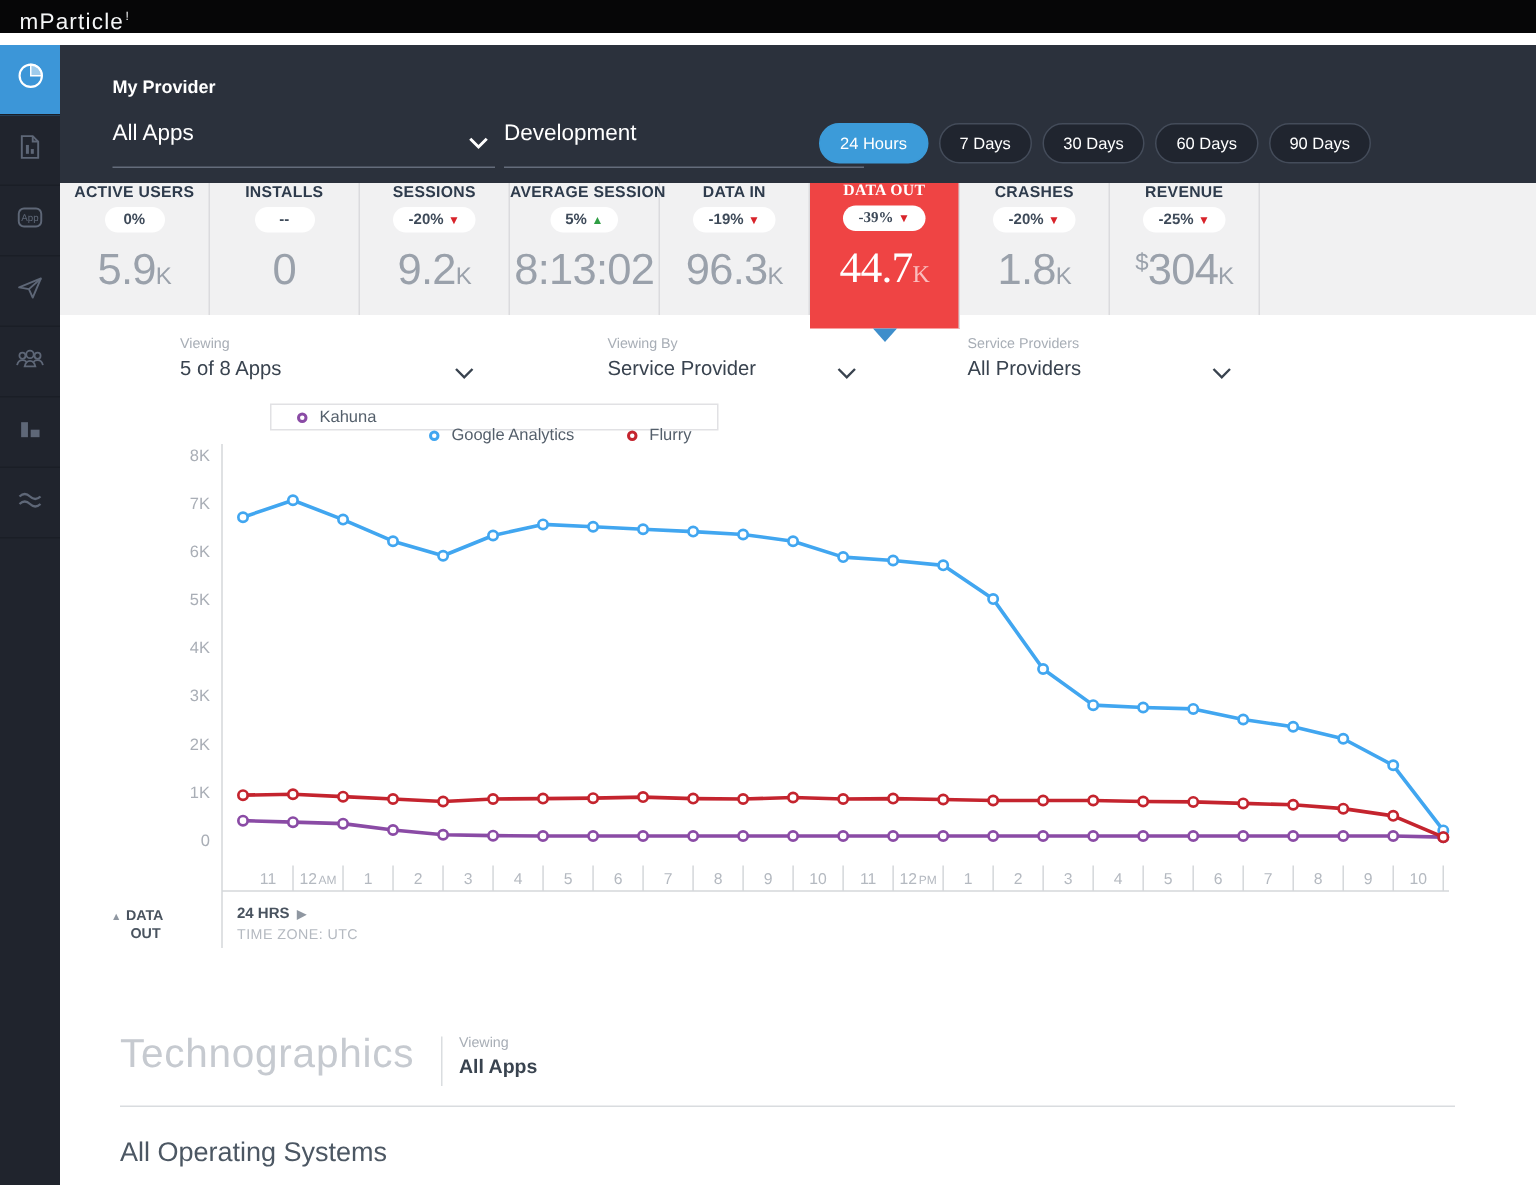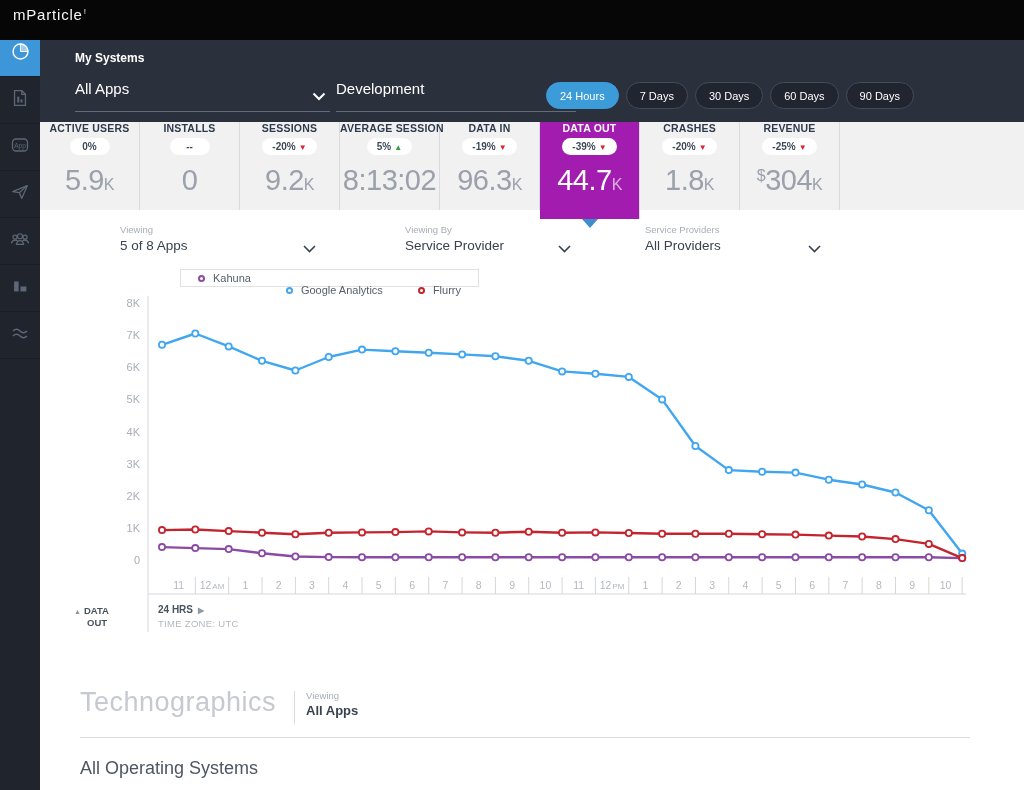--- a/index.html
+++ b/index.html
@@ -1,20 +1,20 @@
 <!DOCTYPE html>
 <html><head>
 <meta charset="utf-8">
 <style>
   * { box-sizing: border-box; margin: 0; padding: 0; }
   html,body { width:1024px; height:790px; overflow:hidden; background:#fff;
     font-family:"Liberation Sans", sans-serif; position:relative; }
 
   
-  .topbar { position:absolute; left:0; top:0; width:1024px; height:40px; background:#060607; z-index:6; }
+  .topbar { position:absolute; left:0; top:0; width:1024px; height:22px; background:#060607; z-index:6; }
   .logo { position:absolute; left:13px; top:6px; color:#f5f6f7; font-size:15px; font-weight:400; letter-spacing:.8px; }
   .logo sup { font-size:8px; margin-left:1px; }
 
   
   .sidebar { position:absolute; left:0; top:30px; width:40px; height:760px; background:#20242d; z-index:5; }
   .side-item { height:47px; display:flex; align-items:center; justify-content:center;
     color:#5e6777; border-bottom:1px solid #1a1e26; cursor:pointer; }
   .side-item.active { background:#3c96d8; color:#fff; }
 
   
@@ -35,21 +35,21 @@
     display:flex; z-index:4; }
   .metric { width:100px; border-right:1px solid #dbdbde; text-align:center; position:relative; cursor:pointer; }
   .mlabel { font-size:10.5px; font-weight:bold; color:#2e3b4c; letter-spacing:.2px; white-space:nowrap; }
   .mbadge { display:inline-block; margin-top:4px; background:#fff; border-radius:10px; padding:3px 10px;
     font-size:10px; font-weight:bold; color:#3e4a59; min-width:40px; }
   .arr { font-size:8px; margin-left:3px; }
   .arr.down { color:#d8232a; } .arr.up { color:#2f9e44; }
   .mvalue { margin-top:11px; font-size:29px; color:#9aa1ab; line-height:1; letter-spacing:-.5px; white-space:nowrap; }
   .mvalue .suffix { font-size:16px; }
   .mvalue .prefix { font-size:16px; vertical-align:9px; }
-  .metric.selected { background:#a21caf; height:97px; }
+  .metric.selected { background:#ef4444; height:97px;font-family:Liberation Serif, serif; }
   .metric.selected .mlabel, .metric.selected .mvalue { color:#fff; }
   .metric.selected .suffix { color:rgba(255,255,255,.65); }
   .metric.selected::after { content:""; position:absolute; left:50%; margin-left:-8px; top:97px;
     border:8px solid transparent; border-top:9px solid #3e8ecb; border-bottom:none; }
   .metrics .filler { flex:1; }
 
   
   .cgroup { position:absolute; cursor:pointer; }
   .cgroup .clabel { font-size:9.5px; color:#a8aeb6; margin-bottom:3px; }
   .cgroup .cval { font-size:13.5px; color:#39434f; position:relative; padding-right:26px; }
@@ -137,21 +137,21 @@
     </div>
     <div class="side-item">
       <span><svg width="22" height="22" viewBox="0 0 22 22" fill="none" stroke="currentColor" stroke-width="1.5">
           <path d="M4 9c2.3-2.2 4.7-2.2 7 0s4.7 2.2 7 0"></path>
           <path d="M4 14c2.3-2.2 4.7-2.2 7 0s4.7 2.2 7 0"></path>
         </svg></span>
     </div>
   </div>
 
 <div class="header">
-  <div class="header-title">My Systems</div>
+  <div class="header-title">My Provider</div>
   <div class="hdd hdd1">
     <span class="val">All Apps</span>
     <span class="chev"><svg width="14" height="9" viewBox="0 0 14 9" fill="none" stroke="#fff" stroke-width="2">
           <path d="M1.5 1.5L7 7l5.5-5.5"></path>
         </svg></span>
   </div>
   <div class="hdd hdd2">
     <span class="val">Development</span>
     <span class="chev"><svg width="14" height="9" viewBox="0 0 14 9" fill="none" stroke="#fff" stroke-width="2">
           <path d="M1.5 1.5L7 7l5.5-5.5"></path>

